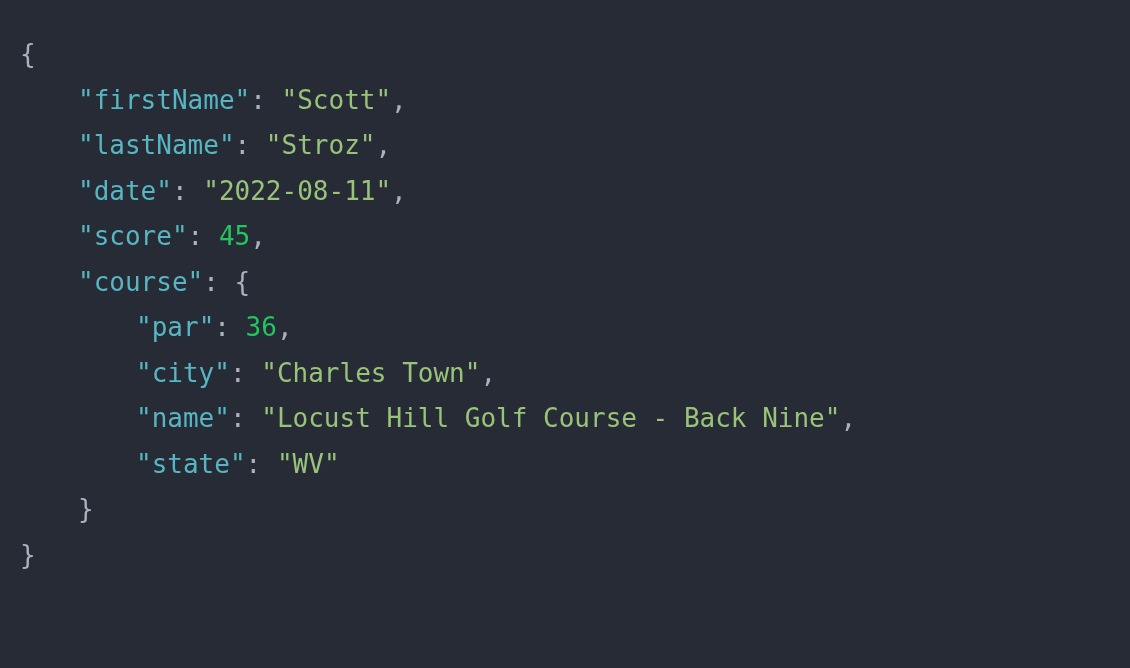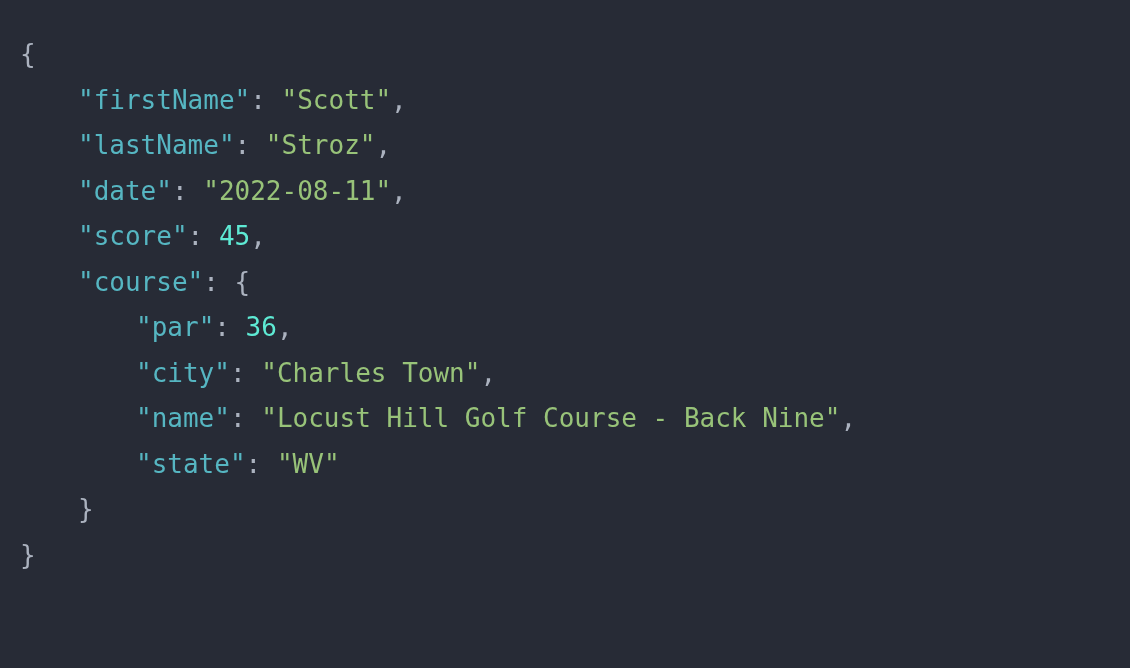--- a/index.html
+++ b/index.html
@@ -14,21 +14,21 @@
       font-family: "SF Mono", "Monaco", "Menlo", "Consolas", "Courier New", monospace;
       font-size: 26px;
       line-height: 1.75;
       padding: 32px 20px;
       color: #abb2bf;
       overflow: hidden;
     }
     .brace { color: #abb2bf; }
     .key { color: #56b6c2; }
     .string { color: #98c379; }
-    .number { color: #5eead4; }
+    .number { color: #22c55e; }
     .punct { color: #abb2bf; }
     .indent1 { padding-left: 58px; display: block; }
     .indent2 { padding-left: 116px; display: block; }
     .line { display: block; white-space: pre; }
   </style>
 </head>
 <body>
 
 <pre><span class="line"><span class="brace">{</span></span><span class="line indent1"><span class="key"><span>"</span><span>firstName</span><span>"</span></span><span class="punct">: </span><span class="string"><span>"</span><span>Scott</span><span>"</span></span><span class="punct">,</span></span><span class="line indent1"><span class="key"><span>"</span><span>lastName</span><span>"</span></span><span class="punct">: </span><span class="string"><span>"</span><span>Stroz</span><span>"</span></span><span class="punct">,</span></span><span class="line indent1"><span class="key"><span>"</span><span>date</span><span>"</span></span><span class="punct">: </span><span class="string"><span>"</span><span>2022-08-11</span><span>"</span></span><span class="punct">,</span></span><span class="line indent1"><span class="key"><span>"</span><span>score</span><span>"</span></span><span class="punct">: </span><span class="number">45</span><span class="punct">,</span></span><span class="line indent1"><span class="key"><span>"</span><span>course</span><span>"</span></span><span class="punct">: </span><span class="brace">{</span></span><span class="line indent2"><span class="key"><span>"</span><span>par</span><span>"</span></span><span class="punct">: </span><span class="number">36</span><span class="punct">,</span></span><span class="line indent2"><span class="key"><span>"</span><span>city</span><span>"</span></span><span class="punct">: </span><span class="string"><span>"</span><span>Charles Town</span><span>"</span></span><span class="punct">,</span></span><span class="line indent2"><span class="key"><span>"</span><span>name</span><span>"</span></span><span class="punct">: </span><span class="string"><span>"</span><span>Locust Hill Golf Course - Back Nine</span><span>"</span></span><span class="punct">,</span></span><span class="line indent2"><span class="key"><span>"</span><span>state</span><span>"</span></span><span class="punct">: </span><span class="string"><span>"</span><span>WV</span><span>"</span></span></span><span class="line indent1"><span class="brace">}</span></span><span class="line"><span class="brace">}</span></span></pre>
 

